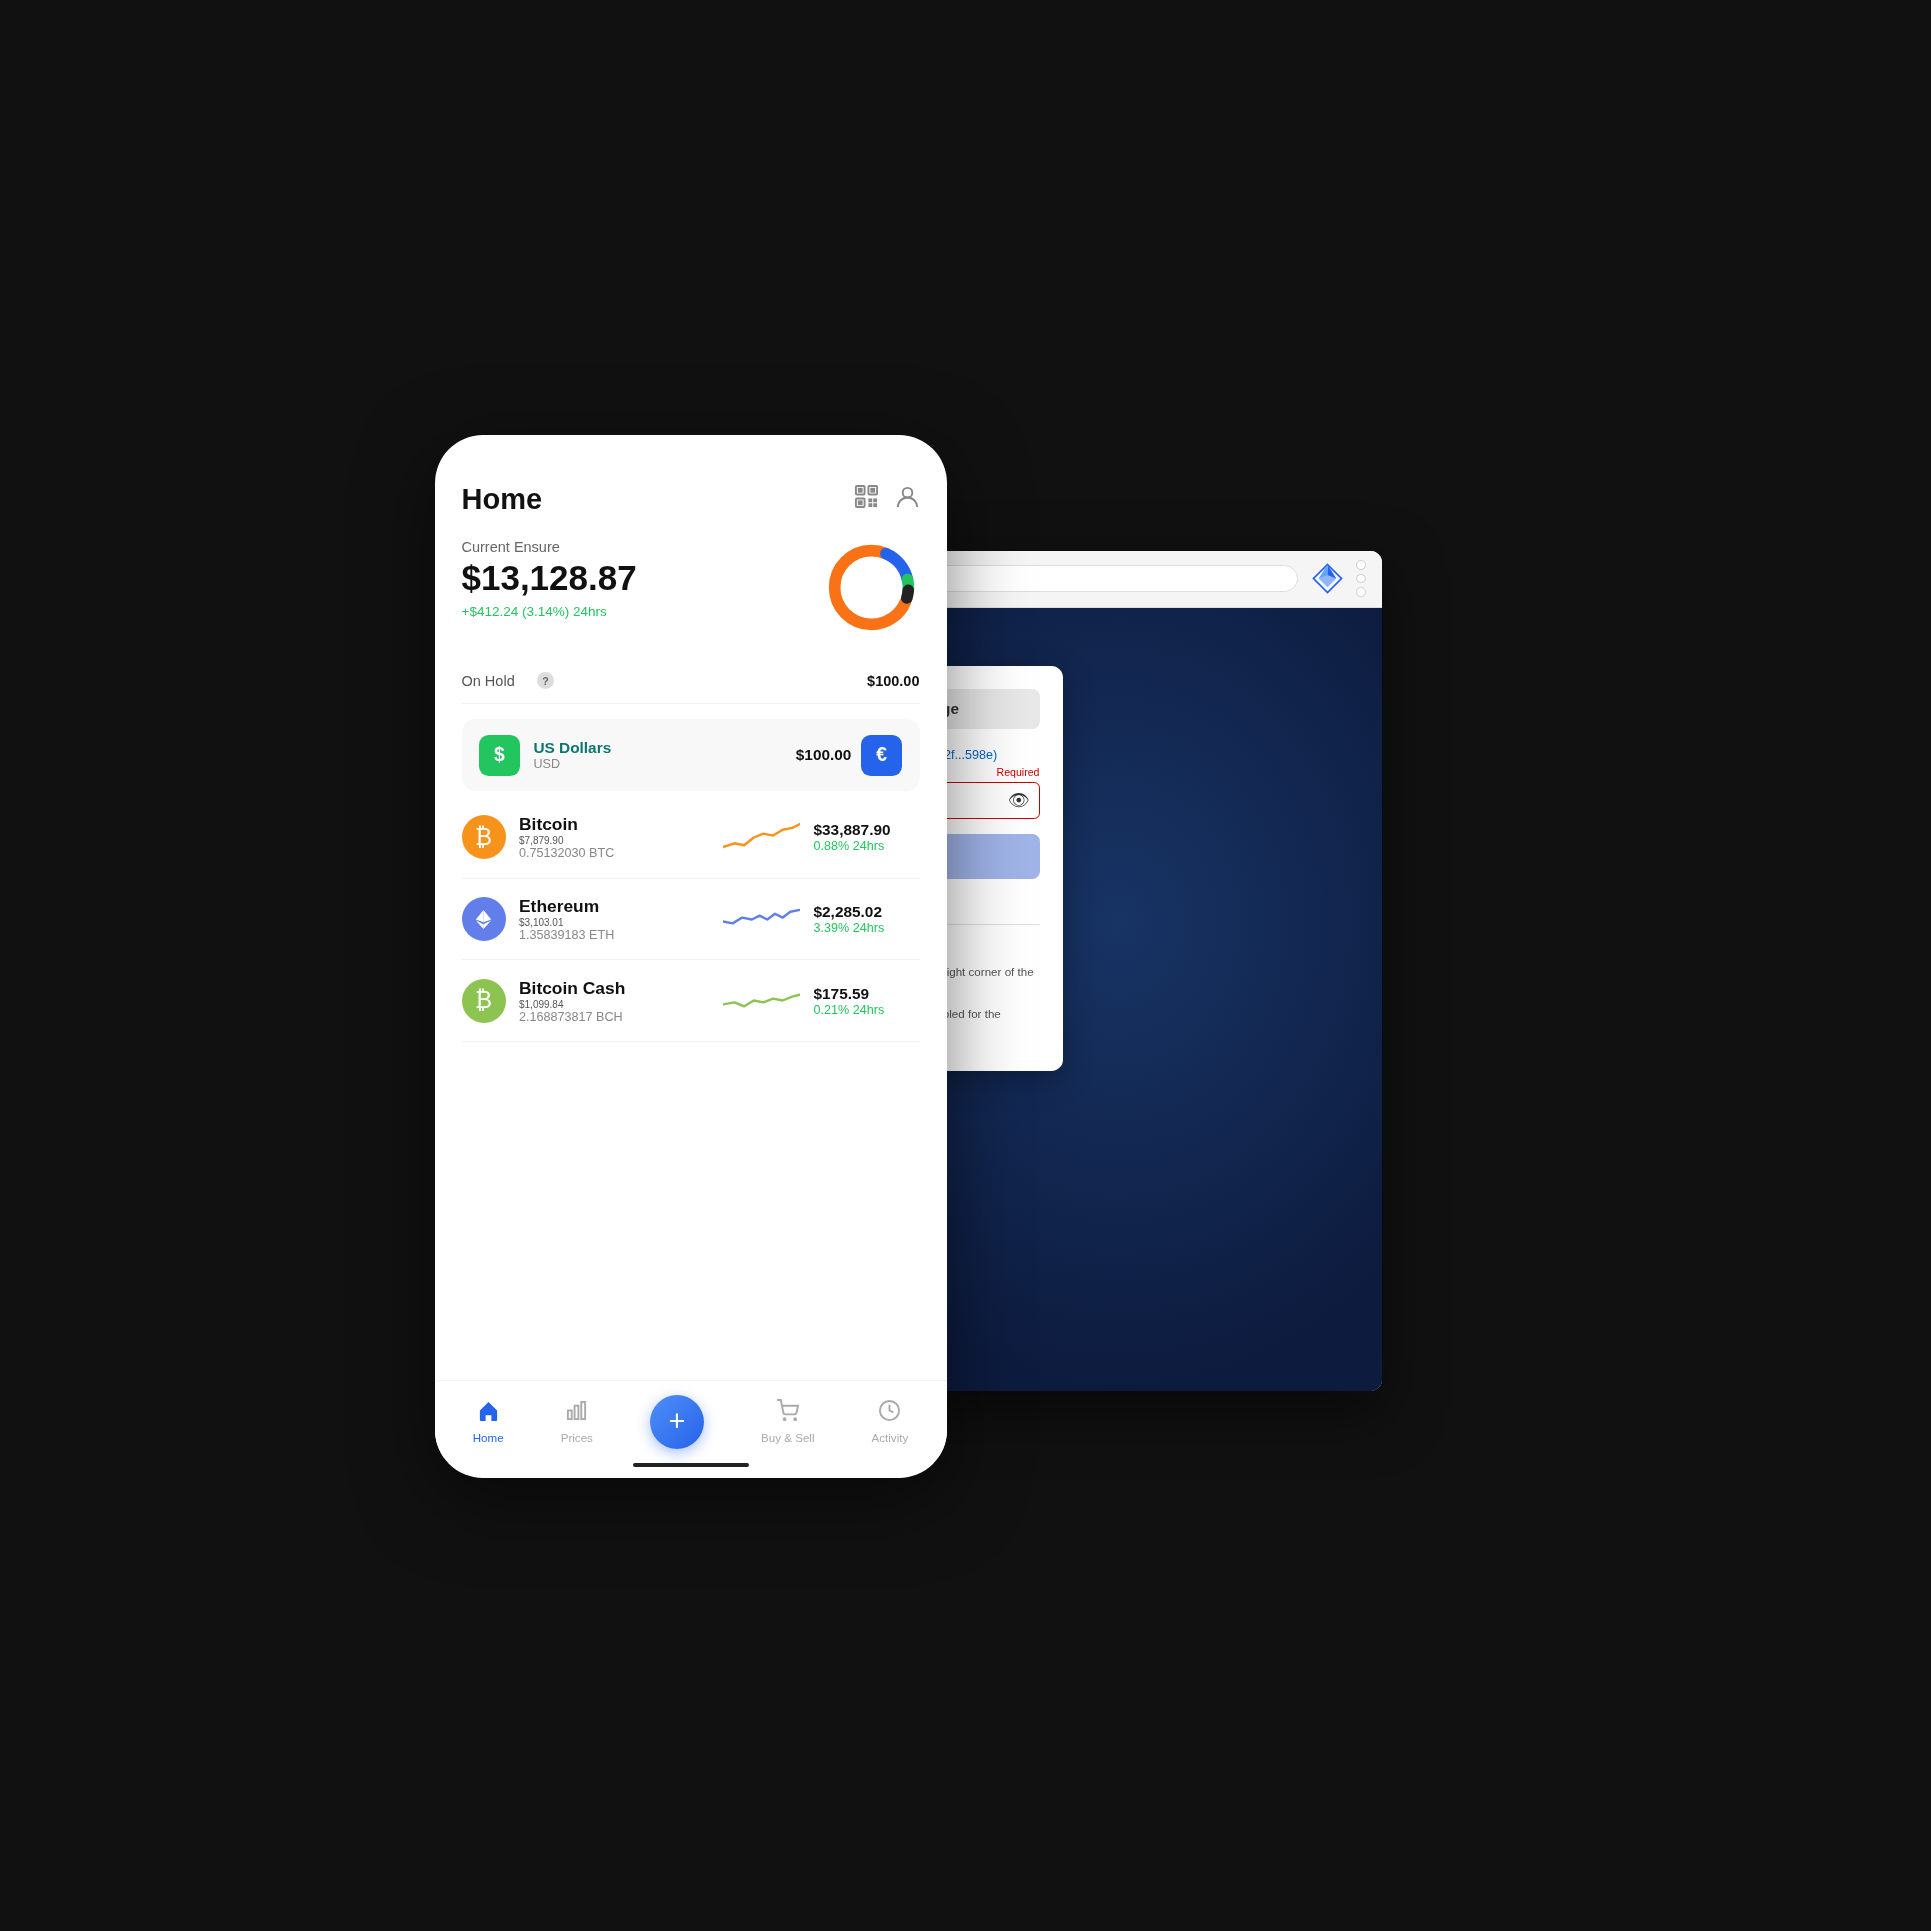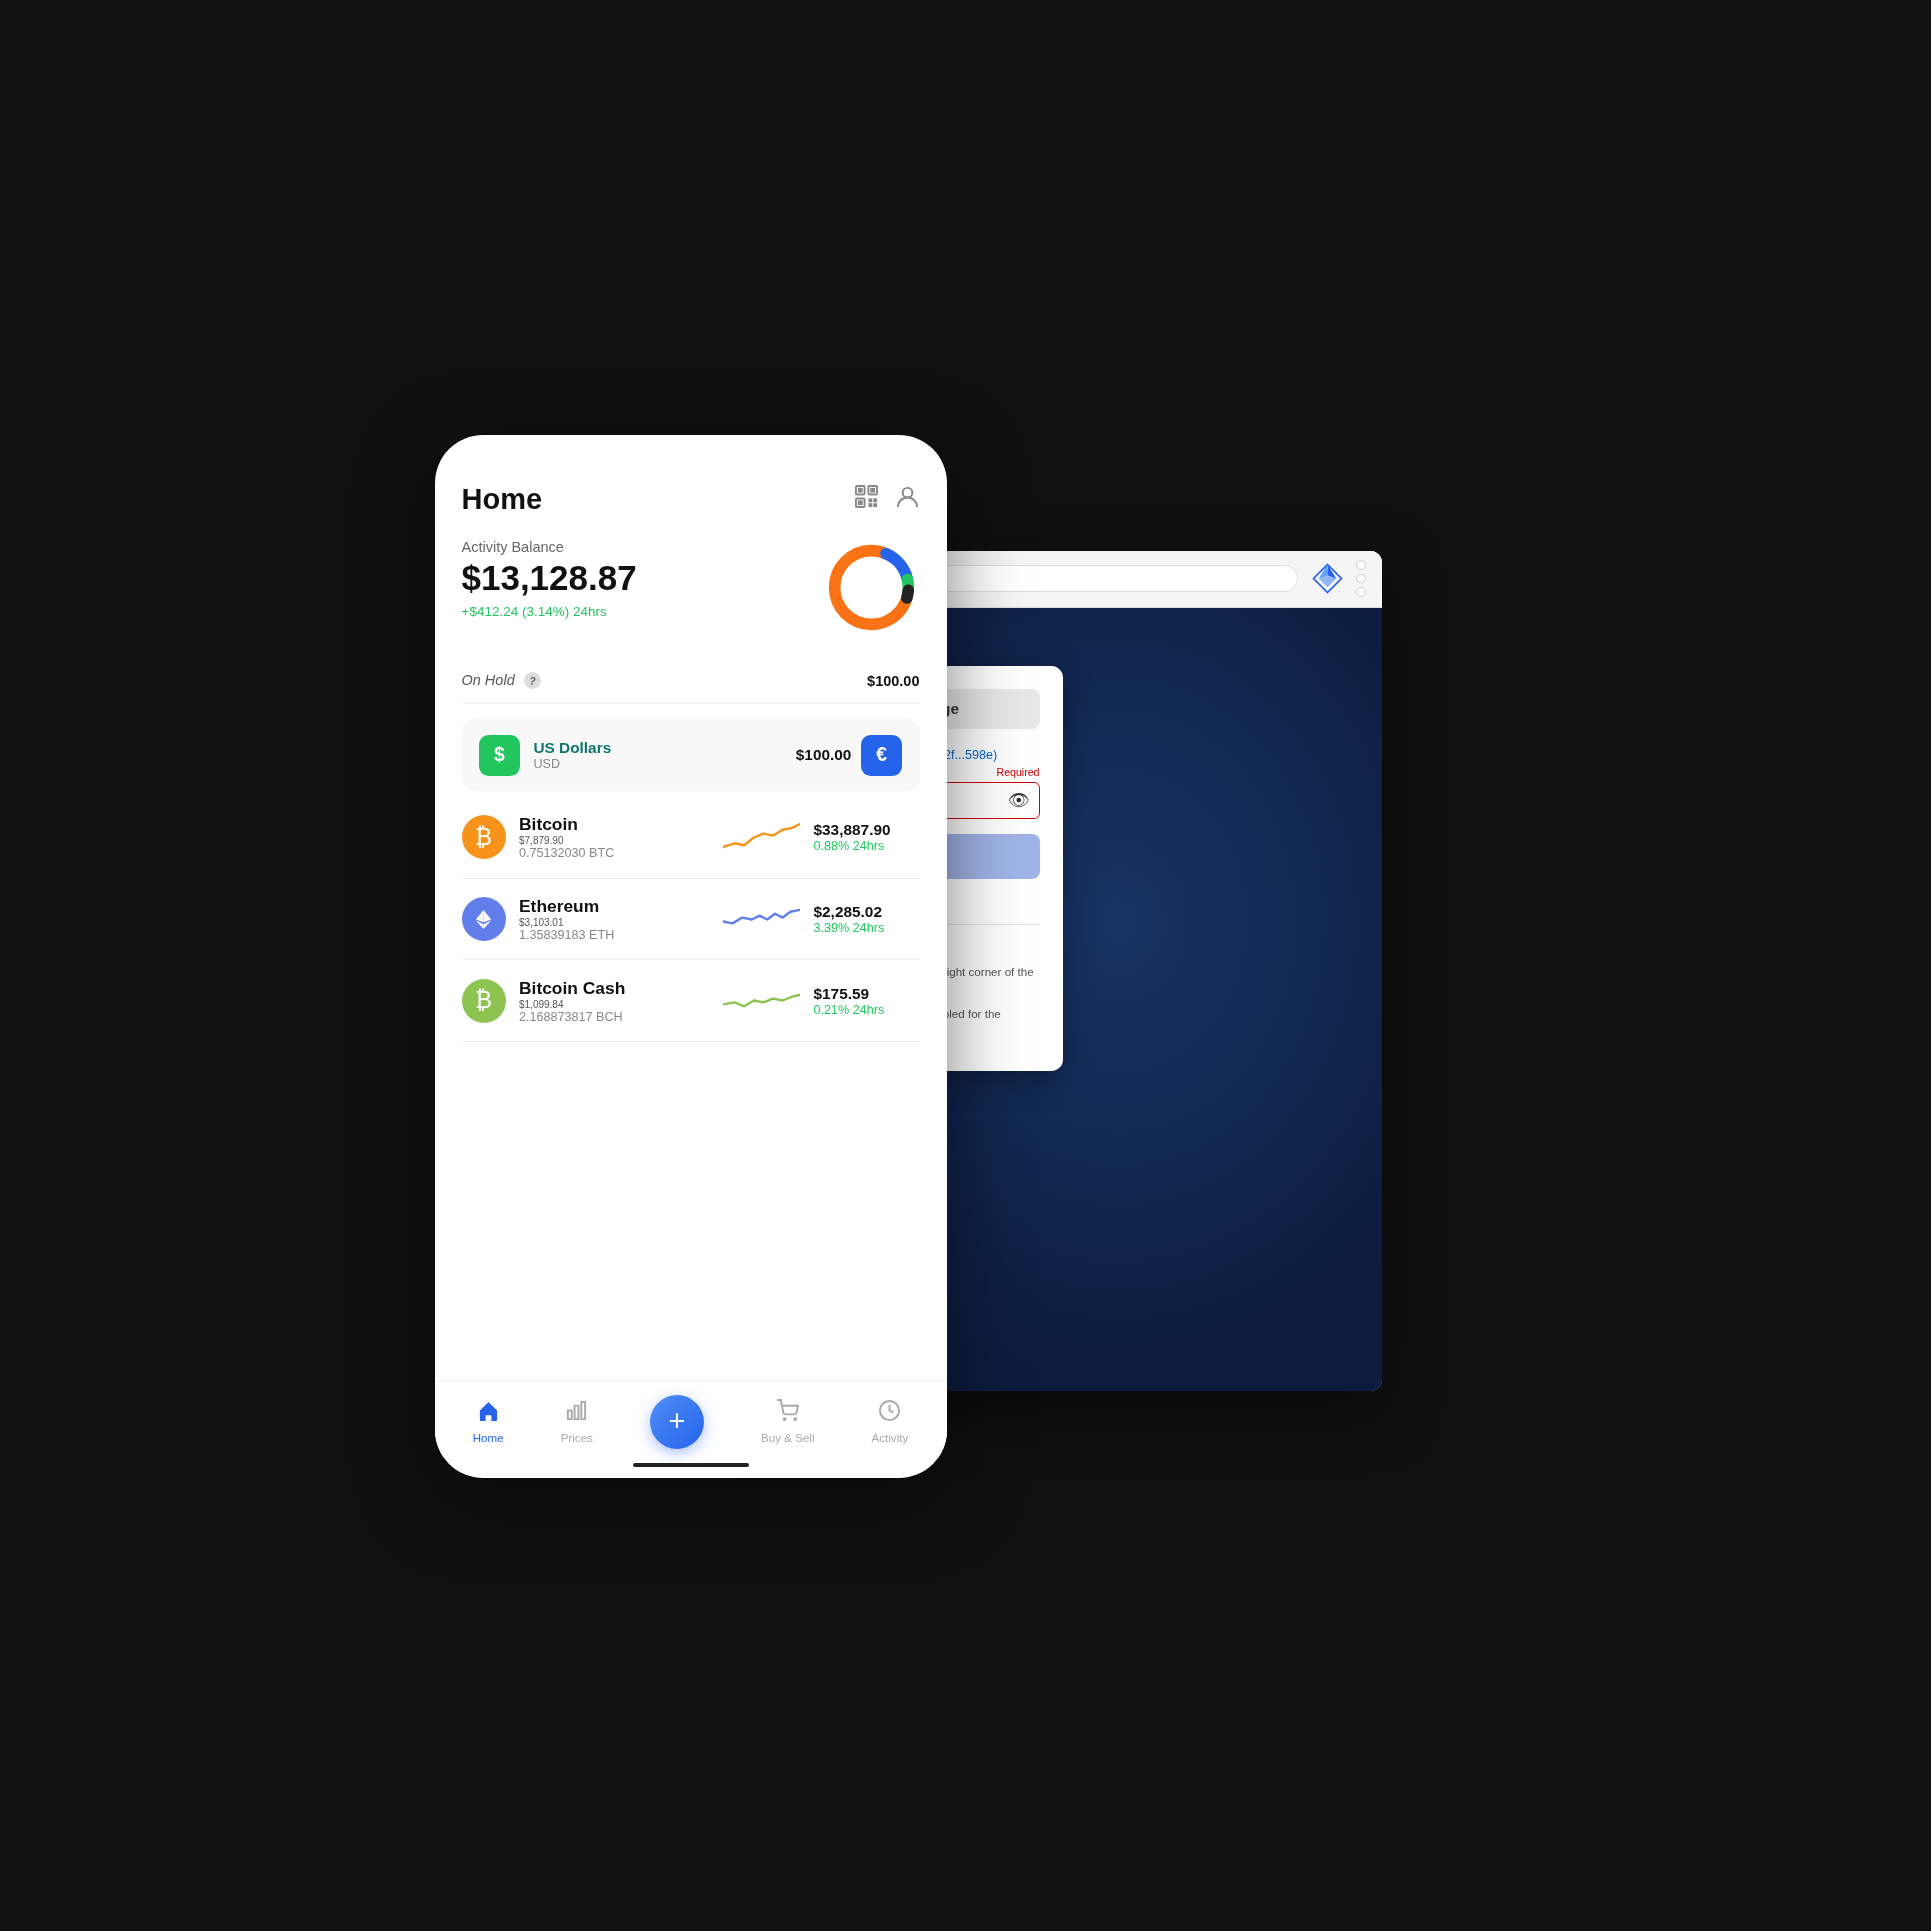--- a/index.html
+++ b/index.html
@@ -326,25 +326,24 @@
       display: flex;
       align-items: center;
       justify-content: space-between;
       padding: 13.5px 0;
       border-bottom: 1px solid #f0f0f0;
       margin-bottom: 15.4px;
     }
 
     .on-hold-left {
       display: flex;
-      align-items: flex-start;
-      gap: 9px;
+      align-items: center;
+      gap: 22px;
       font-size: 14.5px;
       color: #555;
-      font-style: italic;
     }
 
     .question-icon {
       width: 17.4px;
       height: 17.4px;
       border-radius: 50%;
       background: #ddd;
       display: inline-flex;
       align-items: center;
       justify-content: center;
@@ -646,21 +645,21 @@
             <svg width="25" height="25" viewBox="0 0 26 26" fill="none">
               <circle cx="13" cy="9" r="5" fill="none" stroke="#888" stroke-width="2"></circle>
               <path d="M3 24c0-5.523 4.477-10 10-10s10 4.477 10 10" fill="none" stroke="#888" stroke-width="2"></path>
             </svg>
           </span>
         </div>
       </div>
 
       <div class="balance-section">
         <div class="balance-left">
-          <div class="balance-label">Activity Balance</div>
+          <div class="balance-label">Current Ensure</div>
           <div class="balance-amount">$13,128.87</div>
           <div class="balance-change">+$412.24 (3.14%) 24hrs</div>
         </div>
         <div class="donut-wrap">
           <svg width="97" height="97" viewBox="0 0 100 100">
 
             <circle cx="50" cy="50" r="38" fill="none" stroke="#f97316" stroke-width="12" stroke-dasharray="179 60" stroke-dashoffset="-15" stroke-linecap="round"></circle>
 
             <circle cx="50" cy="50" r="38" fill="none" stroke="#2563eb" stroke-width="12" stroke-dasharray="36 203" stroke-dashoffset="-194" stroke-linecap="round"></circle>
 

